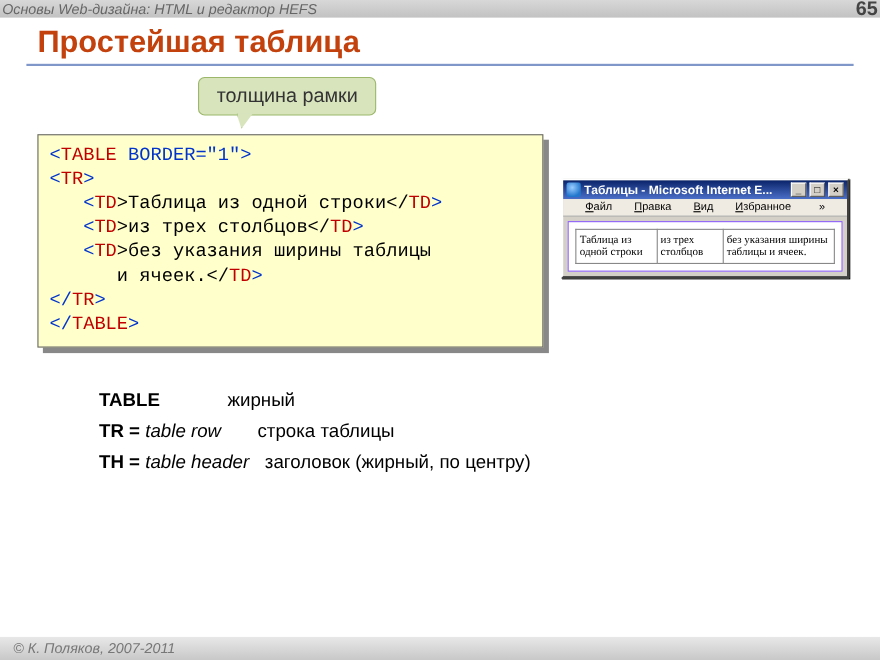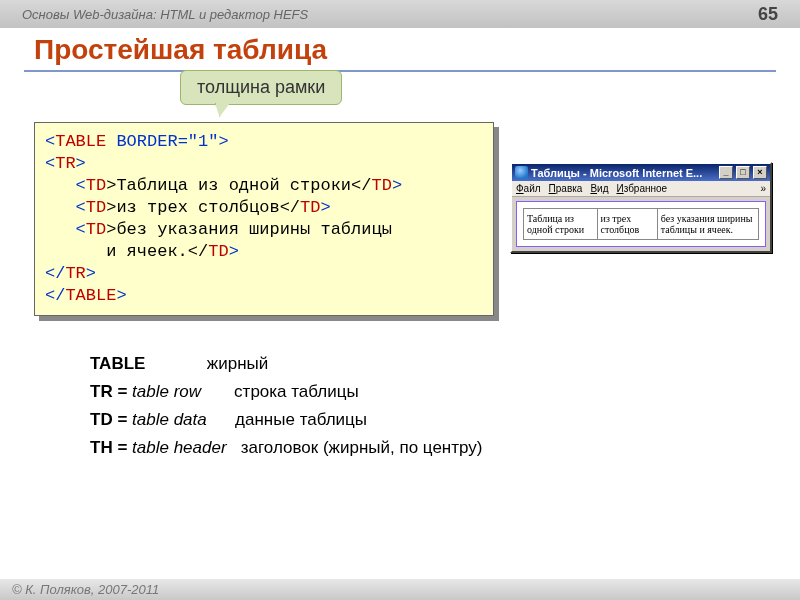--- a/index.html
+++ b/index.html
@@ -1,33 +1,33 @@
 <!DOCTYPE html>
 <html><head>
 <meta charset="utf-8">
 <style>
   * { box-sizing: border-box; margin: 0; padding: 0; }
   body { width: 800px; height: 600px; font-family: Arial, sans-serif; background: #fff; position: relative; overflow: hidden; }
-  .header-band { background: linear-gradient(#d8d8d8,#c2c2c2); height: 28px; display: flex; align-items: center; padding: 0 22px; font-style: italic; font-size: 13px; color: #666; }
+  .header-band { background: linear-gradient(#d8d8d8,#c2c2c2); height: 16px; display: flex; align-items: center; padding: 0 2px; font-style: italic; font-size: 13px; color: #666; }
   .page-num { margin-left: auto; font-style: normal; font-weight: bold; font-size: 18px; color: #444; }
   .title { font-size: 28px; font-weight: bold; color: #c2410c; padding: 6px 34px 2px; }
   hr.rule { margin: 2px 24px 0; border: none; border-top: 2px solid #7f97c9; }
   .callout { position: absolute; left: 180px; top: 70px; background: #d7e4bc; border: 1px solid #9cb76a; border-radius: 6px; padding: 6px 16px; font-size: 18px; color: #333; }
   .callout::after { content: ""; position: absolute; left: 34px; bottom: -13px; width: 14px; height: 13px; background: #d7e4bc; border-left: 1px solid #9cb76a; border-bottom: 1px solid #9cb76a; clip-path: polygon(0 0, 100% 0, 30% 100%); }
   .codebox-wrap { position: absolute; left: 34px; top: 122px; width: 460px; }
   .codebox-shadow { position: absolute; left: 5px; top: 5px; width: 100%; height: 100%; background: #888; }
   .codebox { position: relative; background: #ffffcc; border: 1px solid #666; padding: 8px 10px; font-family: "Courier New", monospace; font-size: 17px; line-height: 22px; white-space: pre; color: #000; }
   .kw-red { color: #c00000; }
   .kw-blue { color: #0033cc; }
   .browser { position: absolute; left: 510px; top: 162px; width: 262px; background: #d4d0c8; border: 2px solid #404040; border-top-color: #fff; border-left-color: #fff; box-shadow: 1px 1px 0 #000; font-family: Tahoma, sans-serif; }
   .bw-title { background: linear-gradient(#0a246a,#4b6fc8); color: #fff; font-size: 11px; padding: 2px 3px; display: flex; align-items: center; gap: 3px; }
   .bw-title .spacer { flex: 1; white-space: nowrap; overflow: hidden; font-weight: bold; }
   .bw-btn { width: 14px; height: 13px; background: #d4d0c8; border: 1px solid #fff; border-right-color: #555; border-bottom-color: #555; font-size: 9px; color: #000; text-align: center; line-height: 10px; font-family: Arial; font-weight: bold; }
   .bw-btn.close { background: #d4d0c8; }
-  .bw-menu { background: #efebe2; font-size: 10px; padding: 2px 4px; border-bottom: 1px solid #aaa; display: flex; gap: 8px; align-items: center; }
+  .bw-menu { background: #efebe2; font-size: 10px; padding: 2px 20px; border-bottom: 1px solid #aaa; display: flex; gap: 20px; align-items: center; }
   .bw-menu span u { text-decoration: underline; }
   .bw-menu .chev { margin-left: auto; font-size: 10px; }
   .bw-body { background: #fff; margin: 4px; padding: 6px; border: 1px solid #8b5cf6; }
   .bw-table { border-collapse: collapse; }
   .bw-table td { border: 1px solid #888; font-size: 10px; padding: 4px 3px; vertical-align: top; line-height: 11px; font-family: "Times New Roman", serif; }
   .definitions { position: absolute; left: 90px; top: 350px; font-size: 17px; line-height: 28px; }
   .definitions .tag { font-weight: bold; font-family: Arial; }
   .definitions .eng { font-style: italic; }
   .footer { position: absolute; bottom: 0; left: 0; right: 0; display: flex; background: linear-gradient(#e8e8e8,#c8c8c8); padding: 3px 12px; font-style: italic; font-size: 13px; color: #777; text-align: center; }
   .footer .r { margin-left: auto; }
@@ -82,19 +82,18 @@
         <td>без указания ширины таблицы и ячеек.</td>
       </tr>
     </tbody>
       </table>
   </div>
 </div>
 
 <div class="definitions">
   <div><span class="tag">TABLE</span>&nbsp;&nbsp;&nbsp;&nbsp;&nbsp;&nbsp;&nbsp;&nbsp;&nbsp;&nbsp;&nbsp;&nbsp;&nbsp;<span>жирный</span></div>
   <div><span class="tag">TR = </span><span class="eng">table row</span>&nbsp;&nbsp;&nbsp;&nbsp;&nbsp;&nbsp;&nbsp;<span>строка таблицы</span></div>
-  <div><span class="tag">TD = </span><span class="eng">table data</span>&nbsp;&nbsp;&nbsp;&nbsp;&nbsp;&nbsp;<span>данные таблицы</span></div>
   <div><span class="tag">TH = </span><span class="eng">table header</span>&nbsp;&nbsp;&nbsp;<span>заголовок (жирный, по центру)</span></div>
 </div>
 
 <div class="footer">
   <span>© К. Поляков, 2007-2011</span>
 </div>
 
 </body></html>

